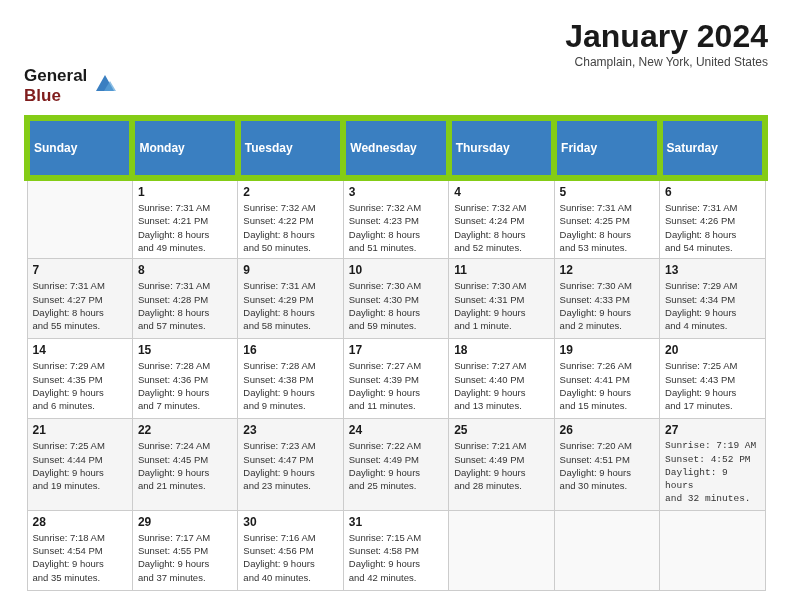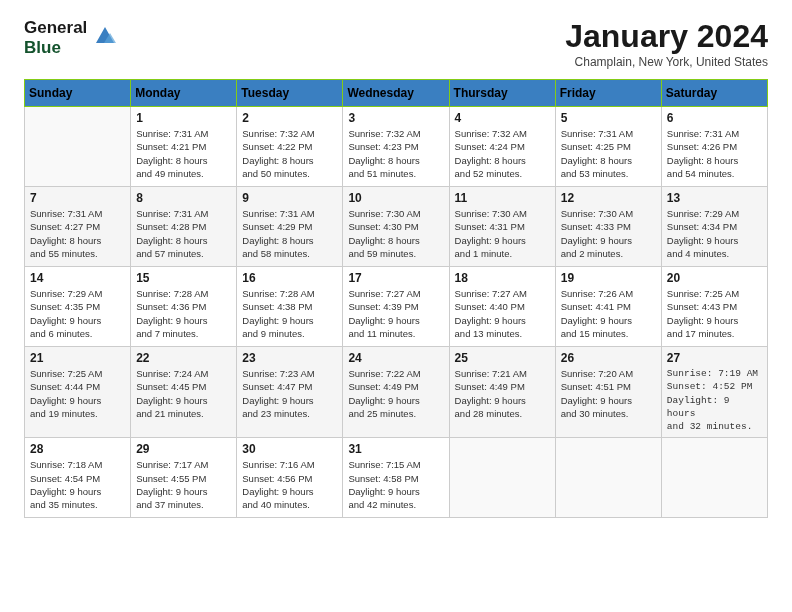--- a/index.html
+++ b/index.html
@@ -18,46 +18,47 @@
     .header {
       display: flex;
       justify-content: space-between;
       align-items: flex-start;
       margin-bottom: 10px;
     }
     .logo {
       display: flex;
       align-items: center;
       gap: 0;
+      margin-top: 48px;
     }
     .title-block {
       text-align: right;
     }
     .title-block .month-year {
       font-size: 32px;
       font-weight: bold;
       color: #1a1a1a;
     }
     .title-block .location {
       font-size: 12px;
       color: #444;
     }
     table {
       width: 100%;
       border-collapse: collapse;
       table-layout: fixed;
     }
     thead tr th {
       background-color: #3a7fc1;
-      color: #000000;
+      color: #ffffff;
       font-size: 12px;
       font-weight: bold;
-      padding: 6px 4px;
+      padding: 20px 4px;
       text-align: left;
-      border: 1px solid #84cc16;
+      border: 6px solid #84cc16;
     }
     tbody tr td {
       border: 1px solid #ccc;
       vertical-align: top;
       padding: 4px 5px;
       font-size: 10px;
       color: #222;
       height: 80px;
       background: #fff;
     }
@@ -82,21 +83,21 @@
   </style>
 </head>
 <body>
 
 <div class="page">
   <div class="header">
     <div class="logo">
       <div style="display:flex;align-items:center;">
         <div style="font-size:17px;font-weight:bold;line-height:1.15;">
           <span style="color:#1a1a1a;">General</span><br>
-          <span style="color:#14532d;">Blue</span>
+          <span style="color:#7f1d1d;">Blue</span>
         </div>
         <svg width="30" height="30" viewBox="0 0 30 30" style="margin-left:3px;margin-top:-4px;">
           <polygon points="6,22 15,6 24,22" fill="#3a7fc1"></polygon>
           <polygon points="14,22 20,12 26,22" fill="#5ba3d9" opacity="0.7"></polygon>
         </svg>
       </div>
     </div>
     <div class="title-block">
       <div class="month-year">January 2024</div>
       <div class="location">Champlain, New York, United States</div>

